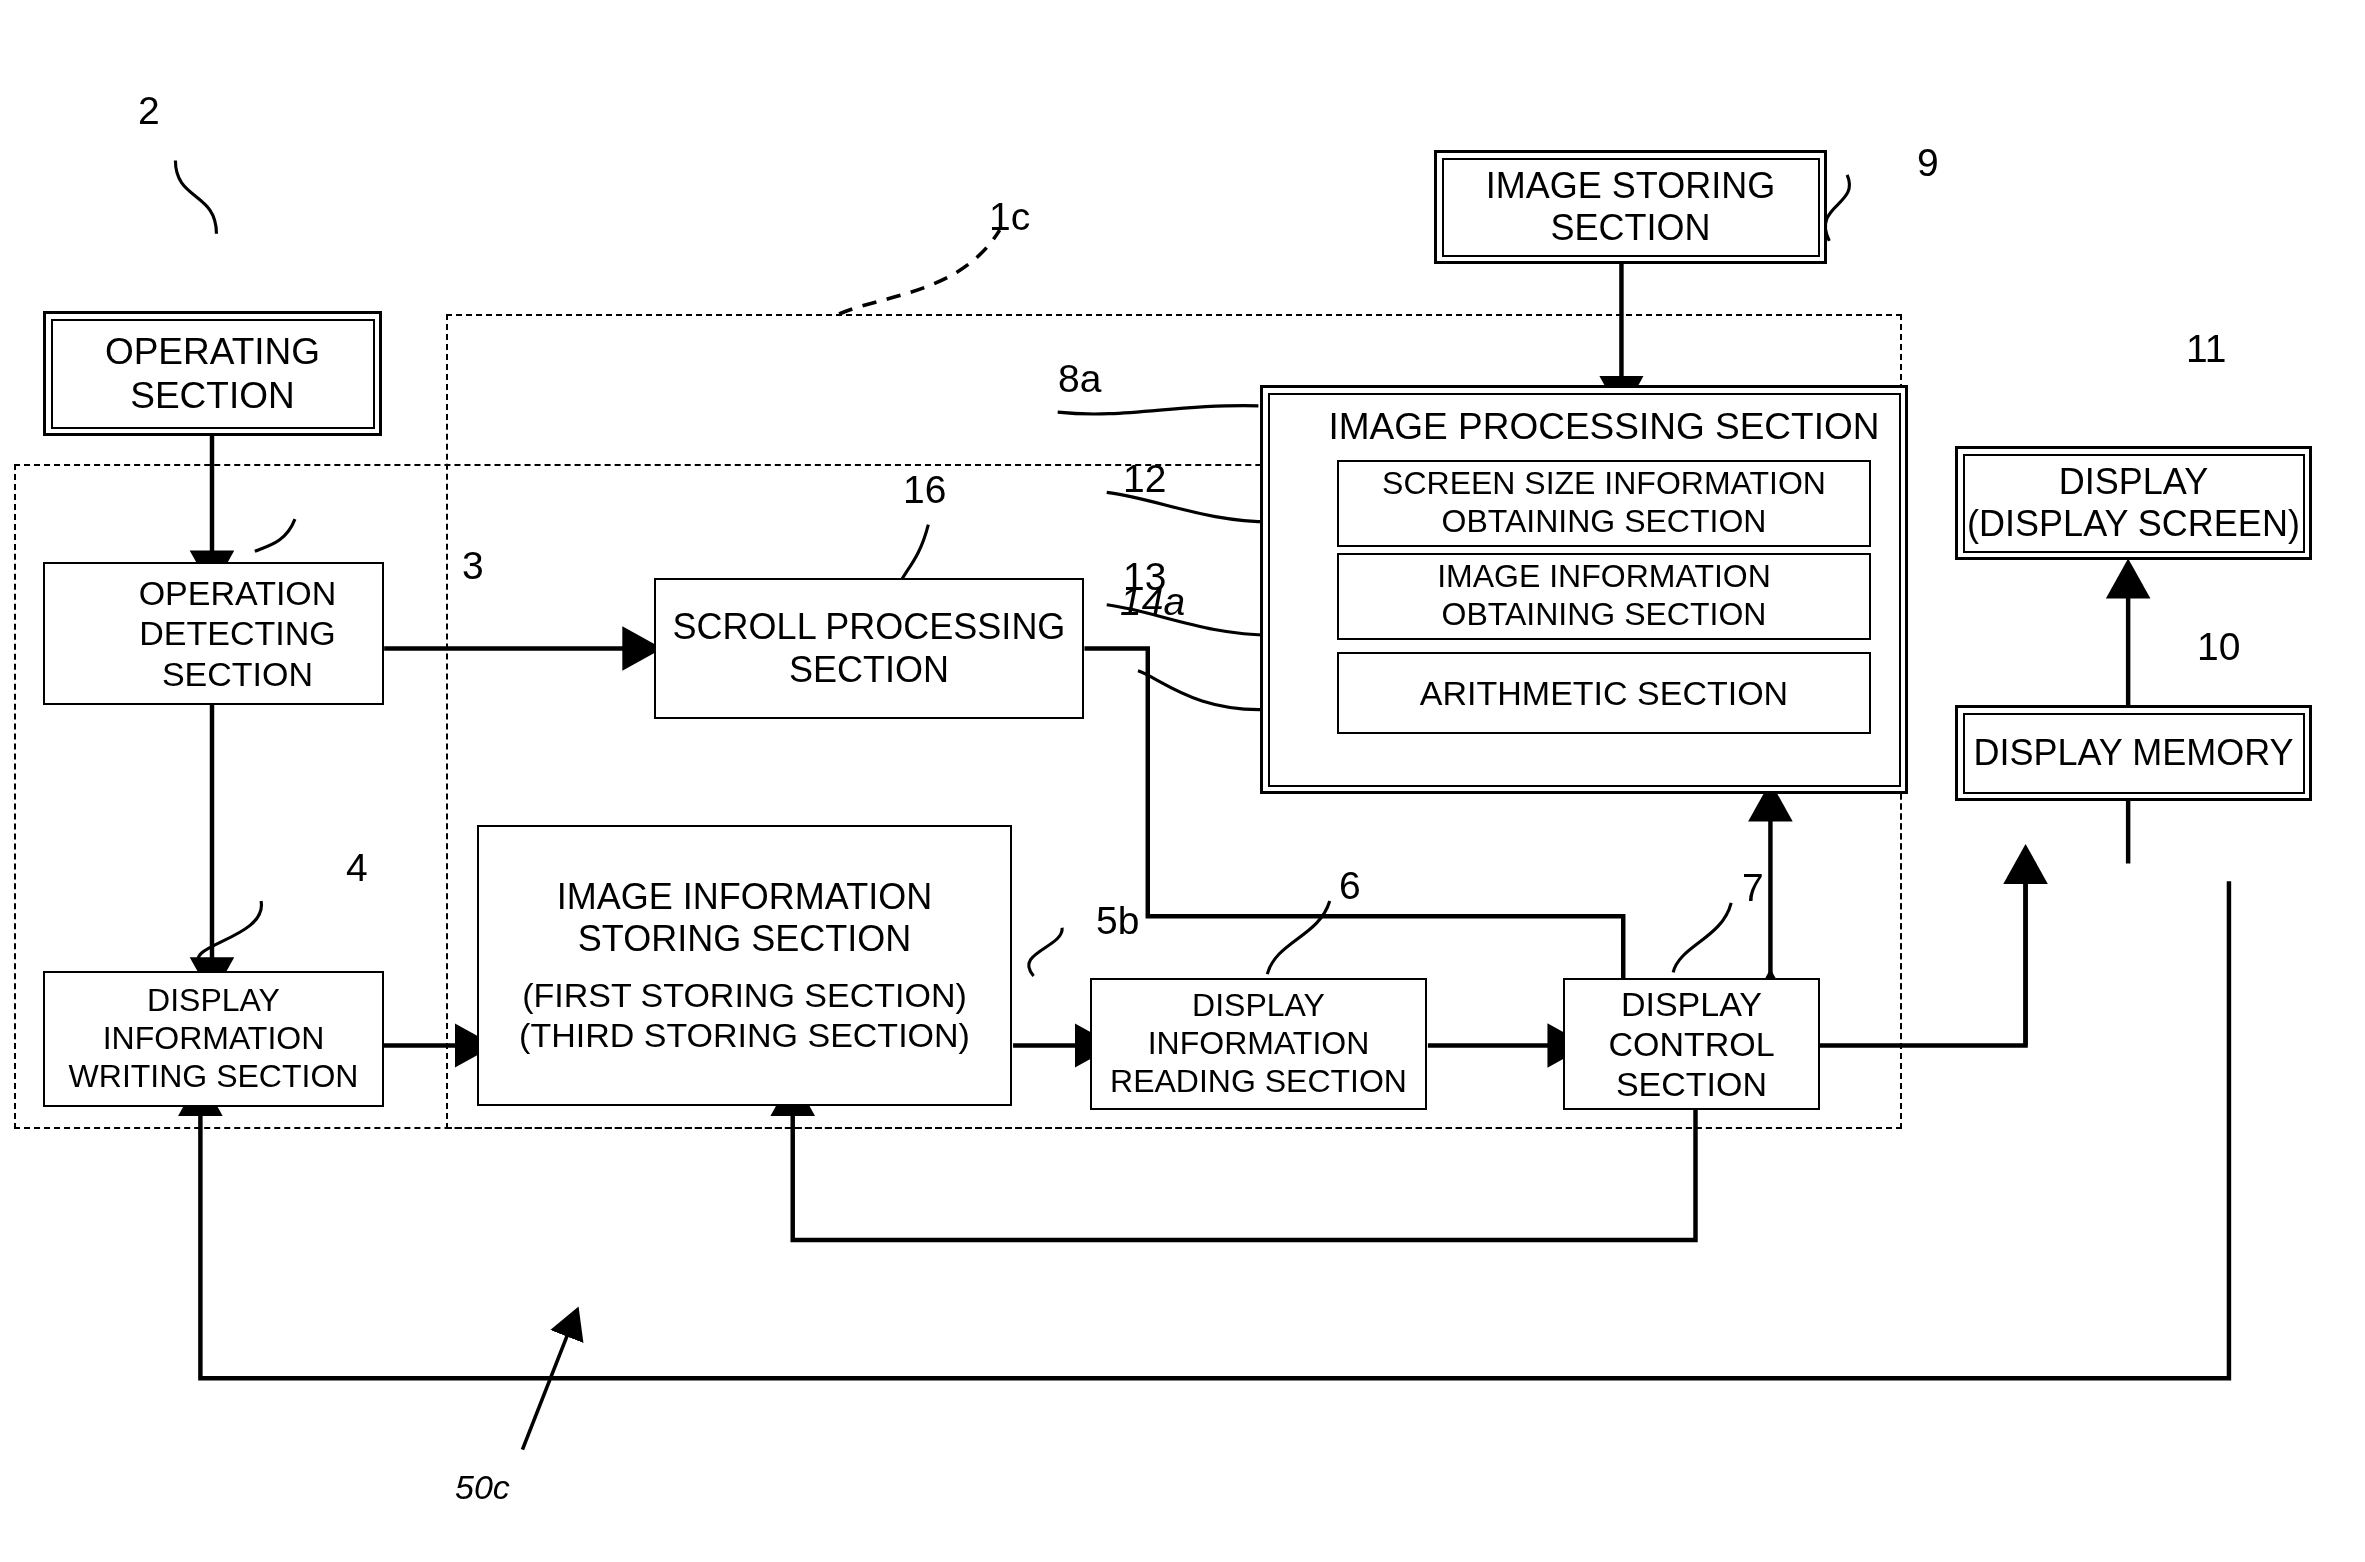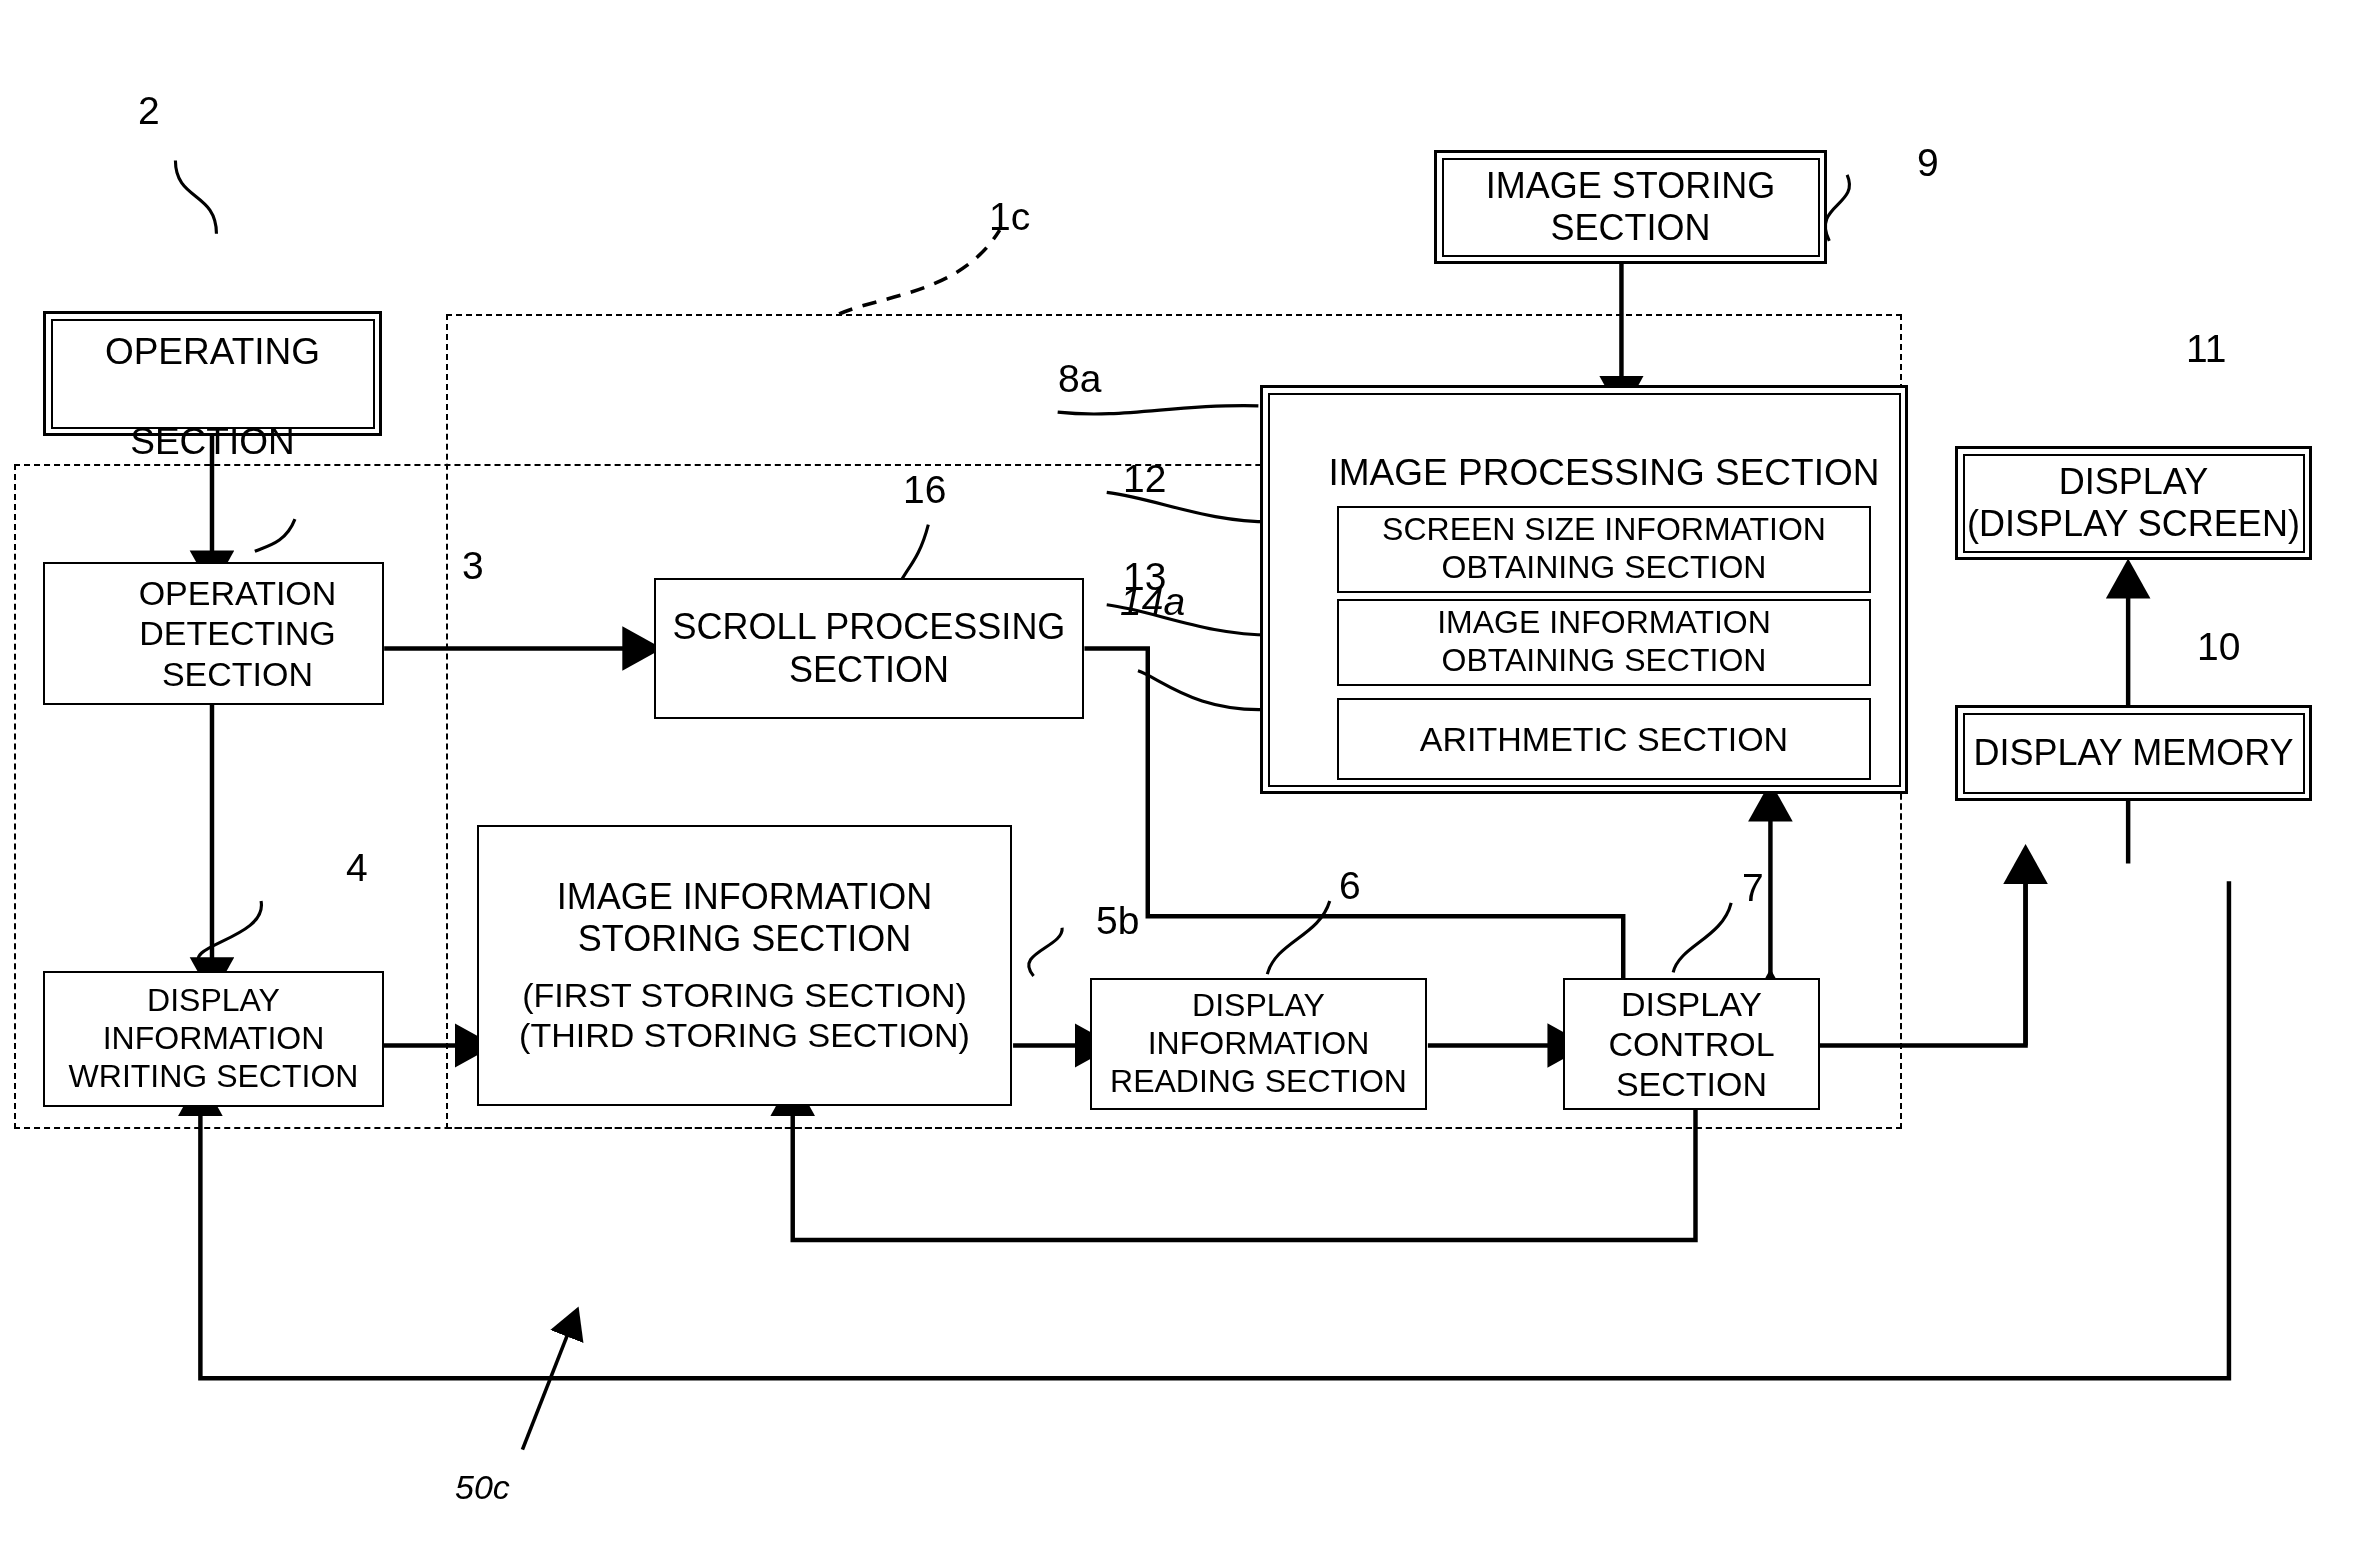--- a/index.html
+++ b/index.html
@@ -12,21 +12,21 @@
        text-align:center;color:#000;line-height:1.18;}
   .box.dbl{border:3.6px solid #000;padding:4.5px;}
   .box.dbl > .inner{box-sizing:border-box;border:2.7px solid #000;width:100%;height:100%;
        display:flex;flex-direction:column;align-items:center;justify-content:center;
        text-align:center;background:#fff;}
   .dashed{position:absolute;box-sizing:border-box;border:2.7px dashed #000;background:transparent;}
   .reflabel{position:absolute;font-size:39px;color:#000;white-space:nowrap;}
   .t36{font-size:32px;}
   .t38{font-size:34px;}
   .t40{font-size:36px;}
-  .t42{font-size:37px;margin-top:46px;}
+  .t42{font-size:37px;}
   .gap{height:14.3px;}
 </style>
 </head>
 <body>
 
 <div id="stage">
 
   <div class="dashed" style="left:446px;top:314px;width:1456px;height:815px;"></div>
   <div class="dashed" style="left:14.3px;top:464px;width:1888px;height:665px;"></div>
 

